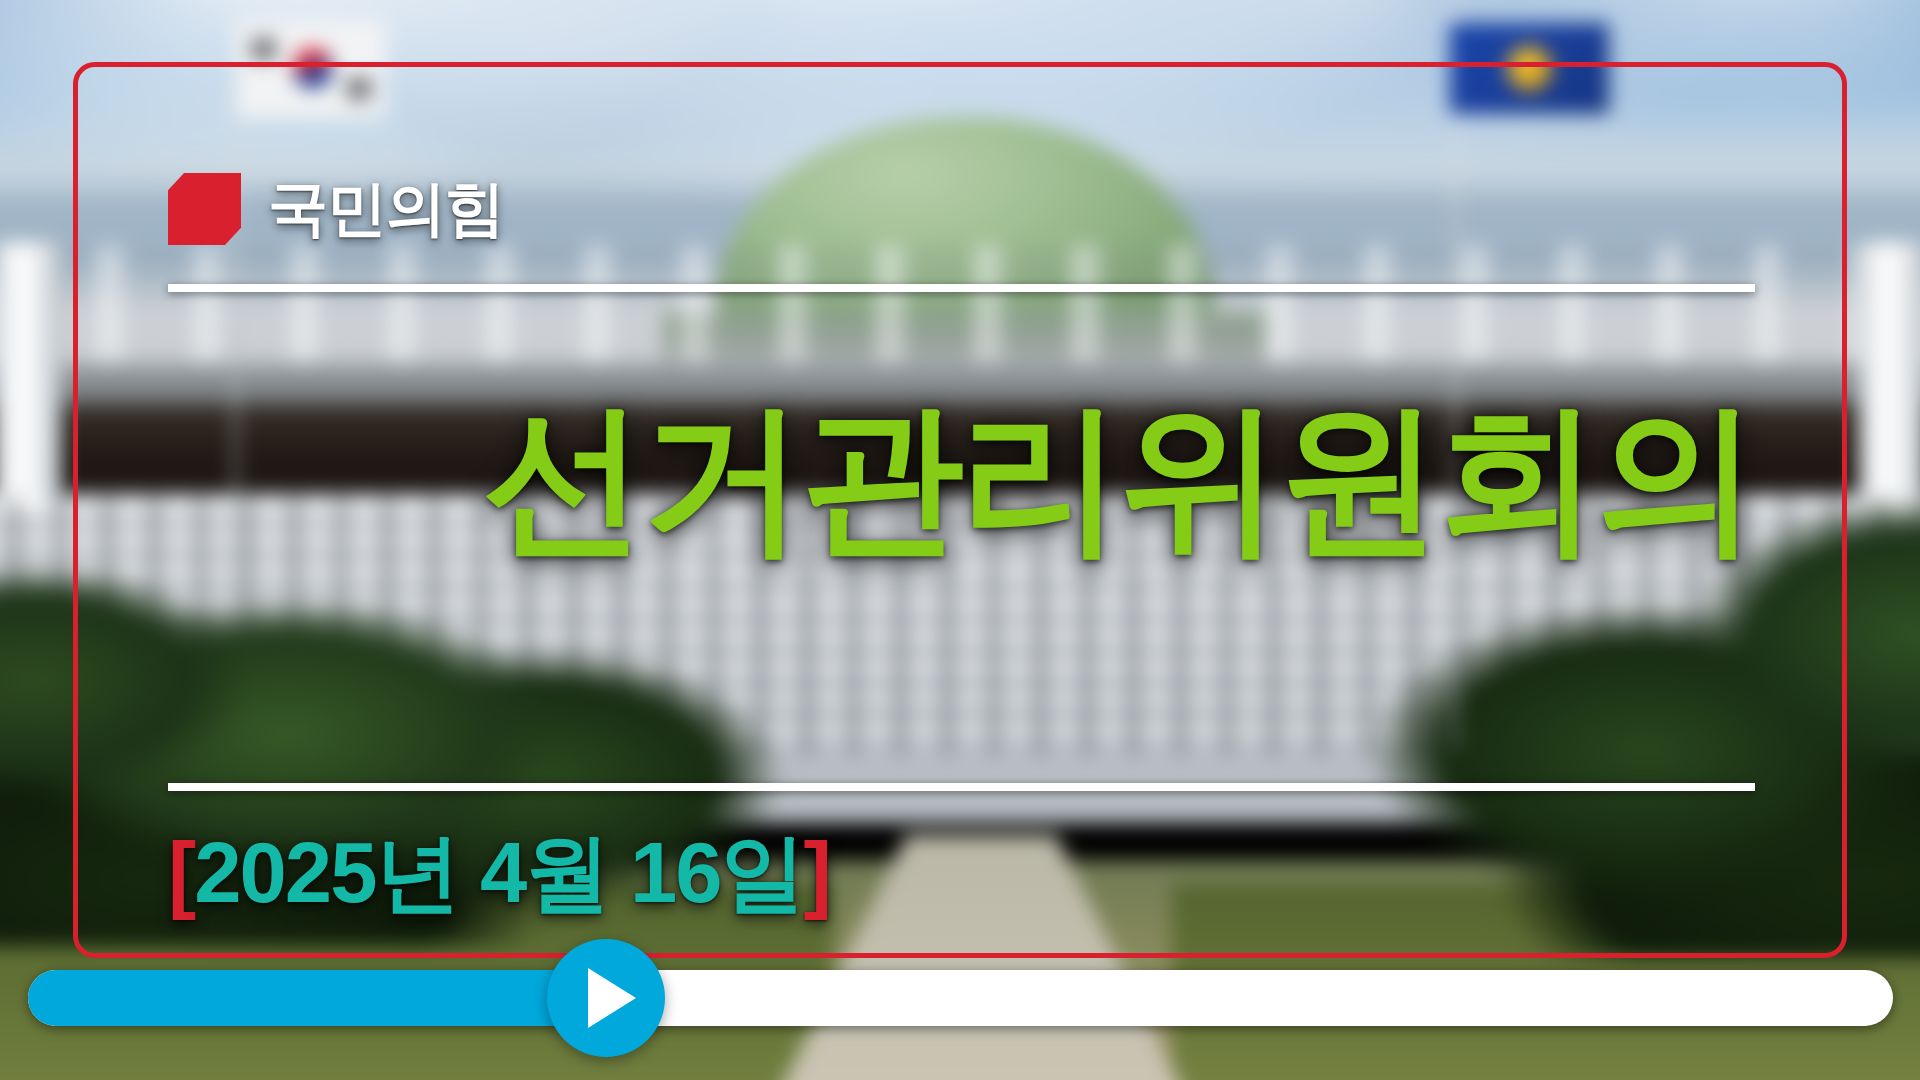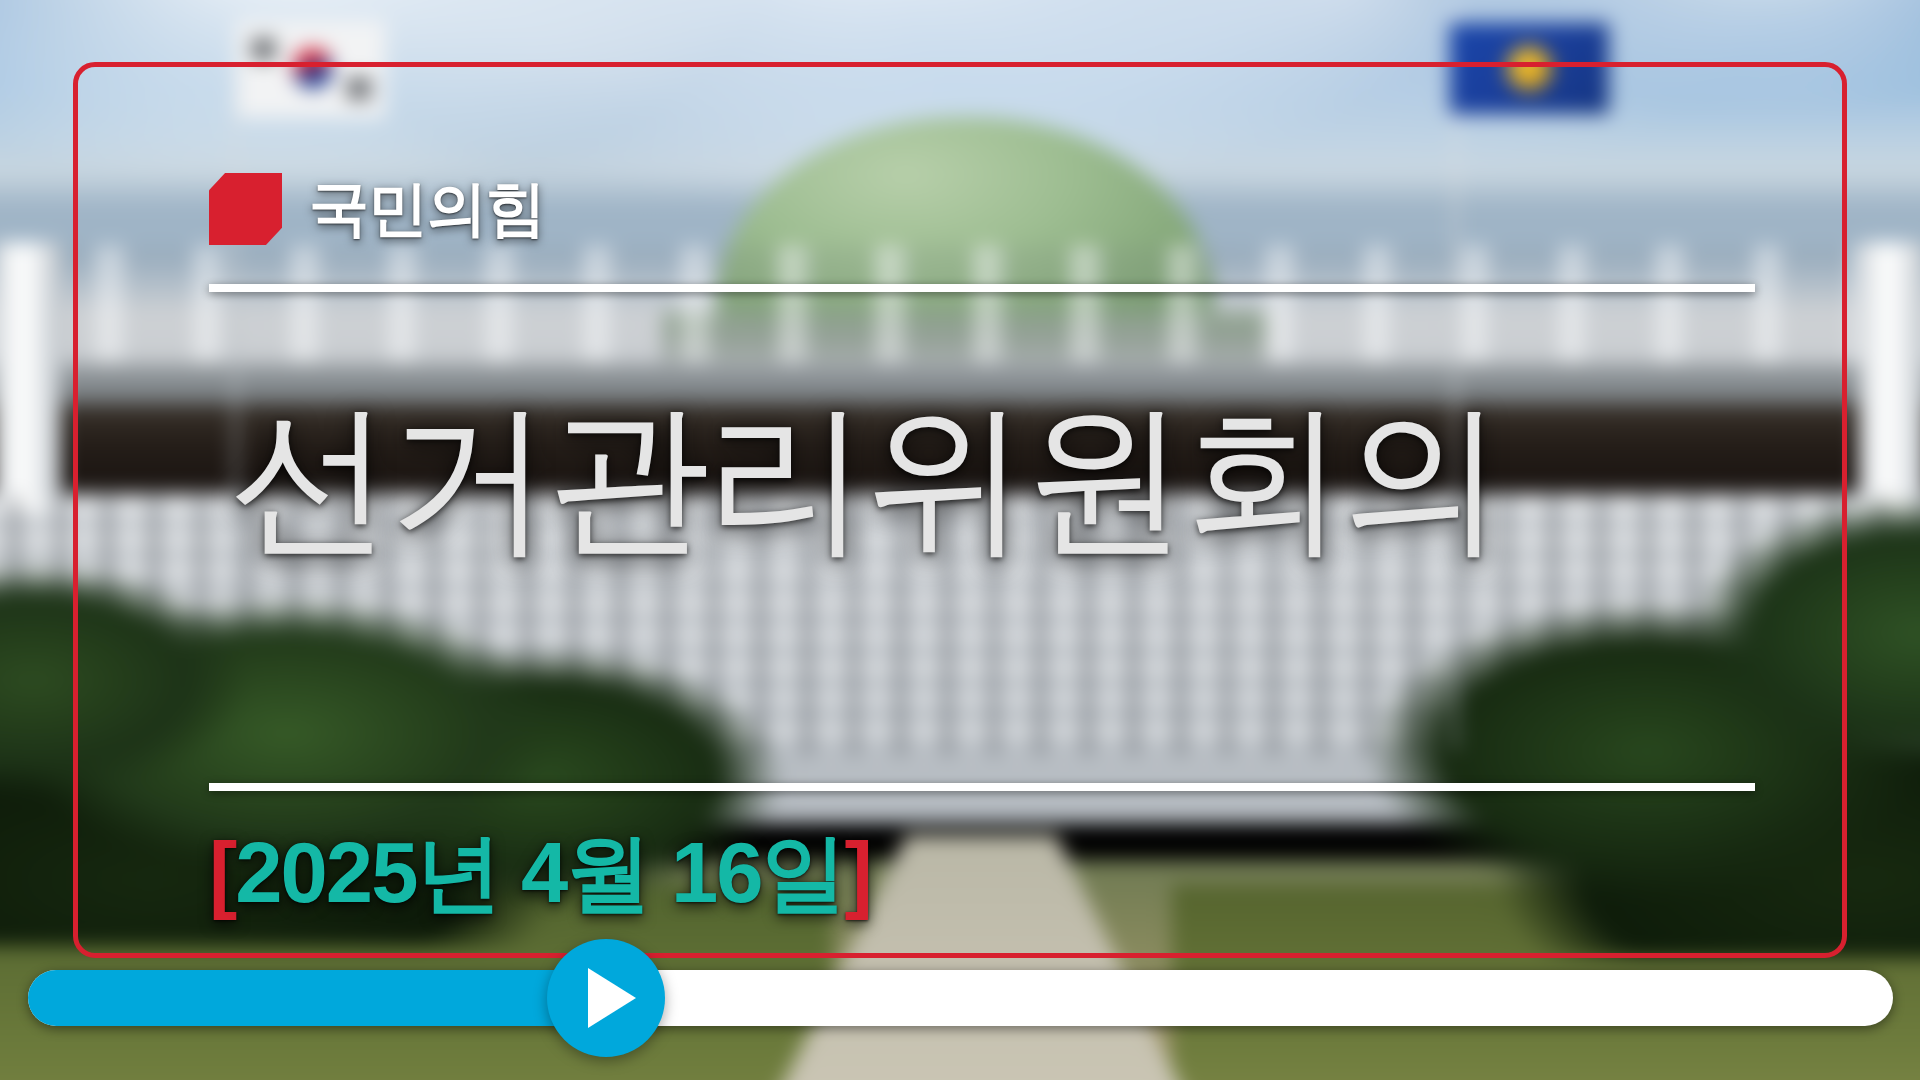--- a/index.html
+++ b/index.html
@@ -132,21 +132,21 @@
   
   .frame{
     position:absolute;left:73px;top:62px;right:73px;bottom:122px;
     border:5px solid var(--brand,#d8202f);
     border-radius:22px;
     box-sizing:border-box;
     pointer-events:none;
   }
 
   
-  .content{position:absolute;left:168px;top:62px;right:165px;bottom:122px;margin-left:41px;}
+  .content{position:absolute;left:168px;top:62px;right:165px;bottom:122px;}
 
   .logo-row{
     position:absolute;left:0;top:111px;display:flex;align-items:center;gap:27px;
   }
   .logo-mark{
     width:73px;height:72px;background:var(--brand,#d8202f);
     clip-path:polygon(22% 0%, 100% 0%, 100% 76%, 78% 100%, 0% 100%, 0% 24%);
     filter:drop-shadow(0 2px 4px rgba(0,0,0,.45));
   }
   .logo-text{
@@ -156,23 +156,24 @@
   }
   .rule{
     position:absolute;left:0;right:0;height:8px;background:#fff;
     box-shadow:0 2px 8px rgba(0,0,0,.45);
   }
   .rule-top{top:222px;}
   .rule-bottom{top:721px;}
 
   .title{
     position:absolute;left:20px;right:0;top:415px;transform:translateY(-50%);
-    color:#e5e5e5;font-size:163px;font-weight:400;line-height:1;letter-spacing:-4px;
+    color:#84cc16;font-size:163px;font-weight:700;line-height:1;letter-spacing:-4px;
     white-space:nowrap;
     text-shadow:0 6px 26px rgba(0,0,0,.75), 0 2px 6px rgba(0,0,0,.7);
+    text-align:right;
   }
 
   .date-row{
     position:absolute;left:0;top:768px;display:flex;align-items:baseline;
     font-size:85px;font-weight:800;line-height:1;letter-spacing:-2px;white-space:nowrap;
     text-shadow:0 4px 14px rgba(0,0,0,.7), 0 1px 3px rgba(0,0,0,.75);
   }
   .bracket{color:var(--brand,#d8202f);}
   .date-text{color:#14b8a6;}
 

